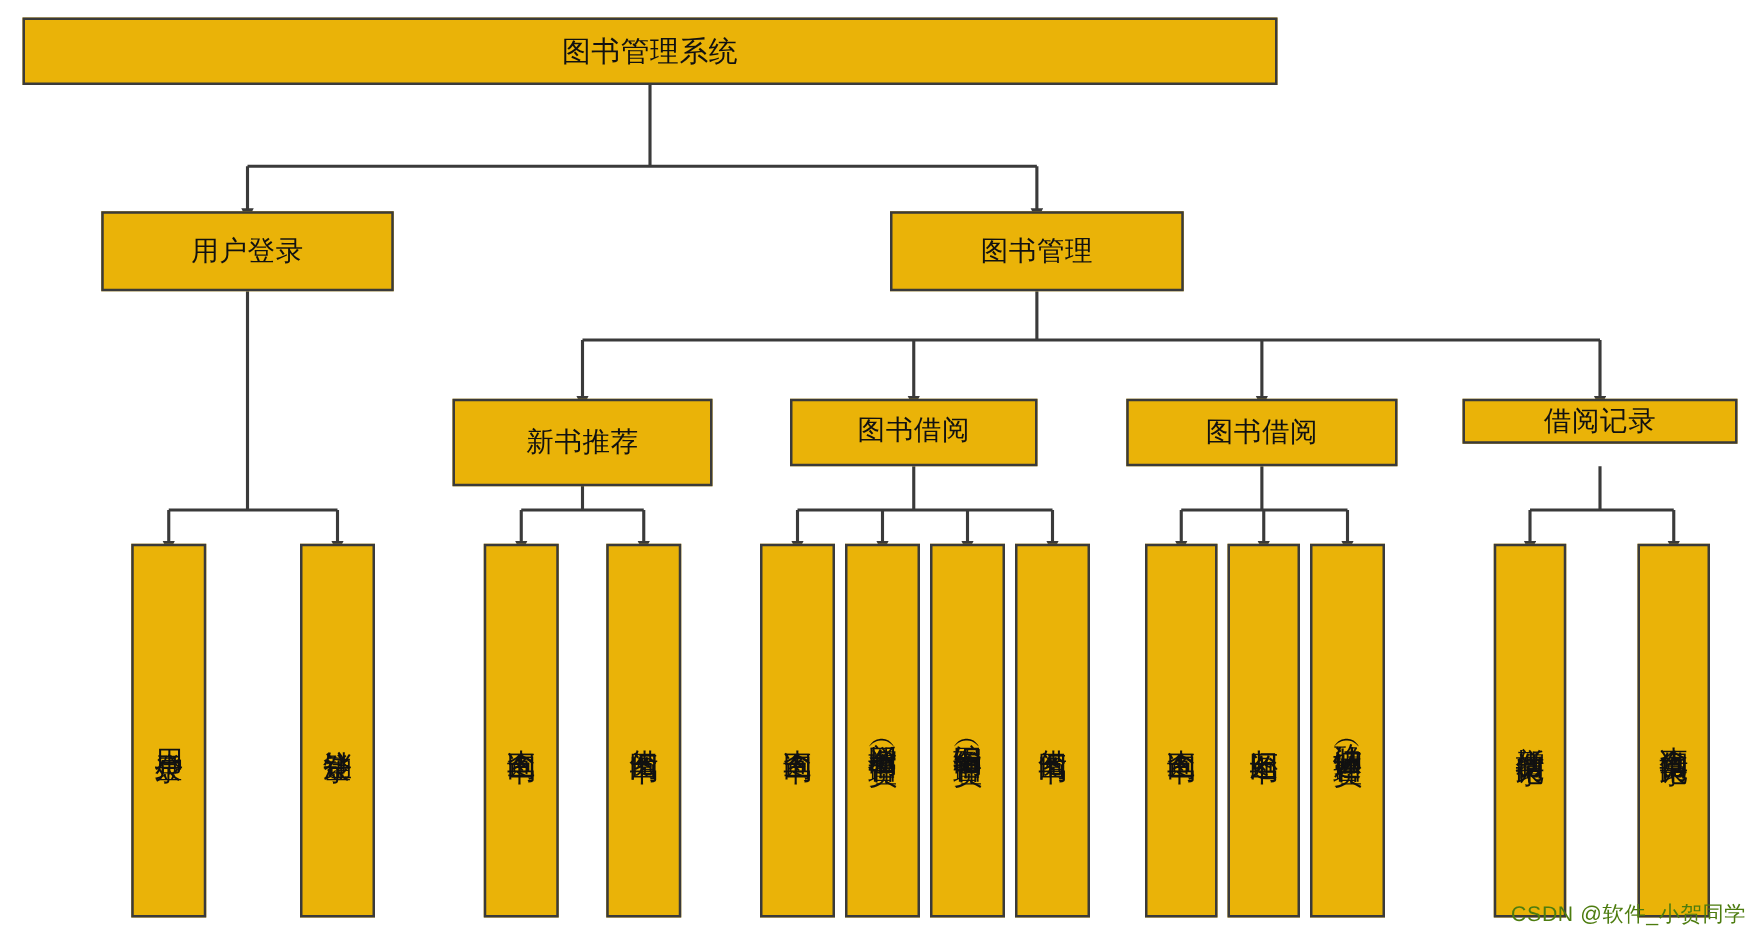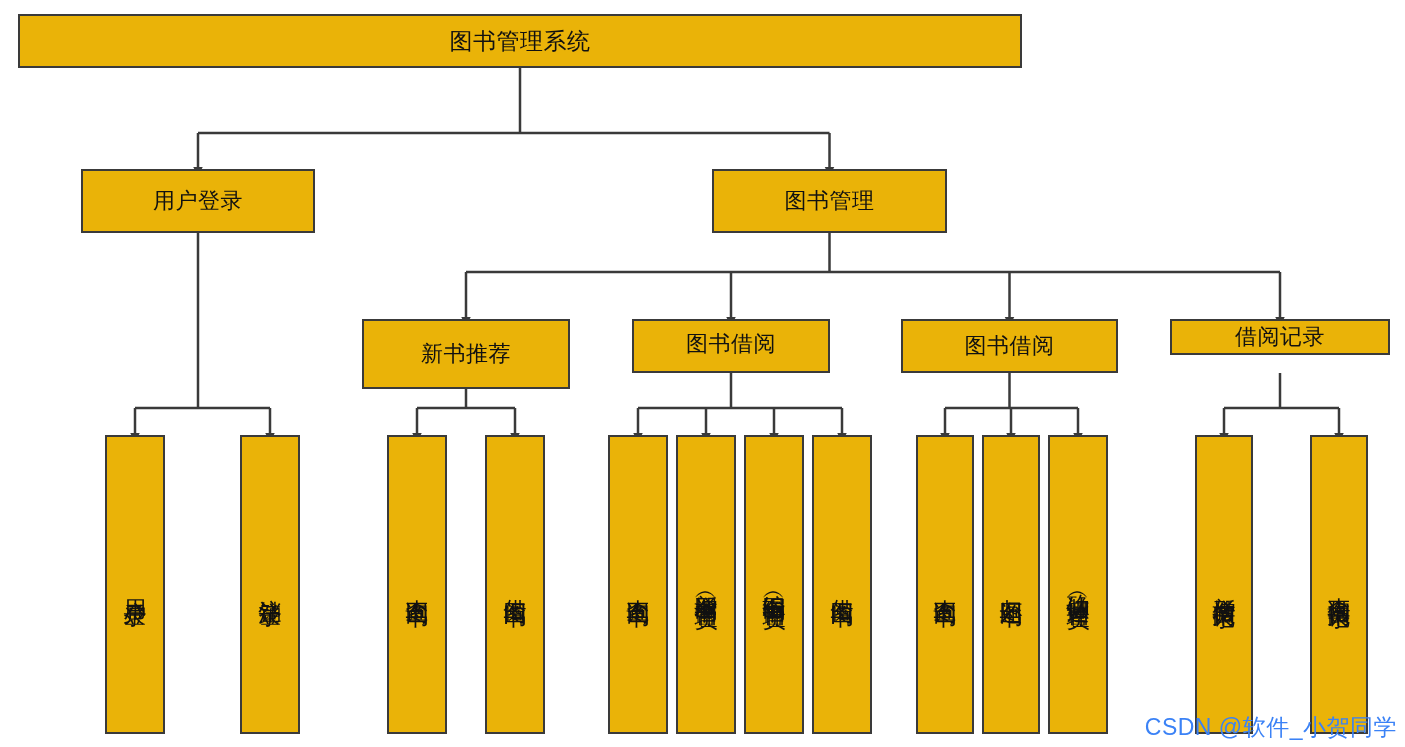--- a/index.html
+++ b/index.html
@@ -8,21 +8,21 @@
   #stage{position:relative;width:1405px;height:747px;background:#ffffff;}
   svg#wires{position:absolute;left:0;top:0;width:1405px;height:747px;}
   .node{position:absolute;box-sizing:border-box;background:#eab308;
         border:2.5px solid #3a3a3a;display:flex;align-items:center;justify-content:center;}
   .node .lbl{font-size:22px;line-height:1.05;color:#111;letter-spacing:.5px;white-space:nowrap;}
   .node.root .lbl{font-size:23px;}
   .node.leaf{border-width:2.5px;}
   .node.leaf .lbl{writing-mode:vertical-rl;text-orientation:upright;
                   font-size:23px;line-height:1.18;letter-spacing:2px;white-space:normal;
                   max-height:100%;}
-  .wm{position:absolute;right:8px;bottom:4px;font-size:23px;color:#3b82f6;
+  .wm{position:absolute;right:8px;bottom:4px;font-size:17px;color:#4d7c0f;
       letter-spacing:.5px;white-space:nowrap;}
 </style>
 </head>
 <body>
 
 <div id="stage">
   <svg id="wires" viewBox="0 0 1405 747">
     <defs>
       <marker id="arrow" markerWidth="11" markerHeight="11" refX="1.5" refY="5" orient="auto" markerUnits="userSpaceOnUse">
         <path d="M0,0 L0,10 L10,5 z" fill="#3a3a3a"></path>

